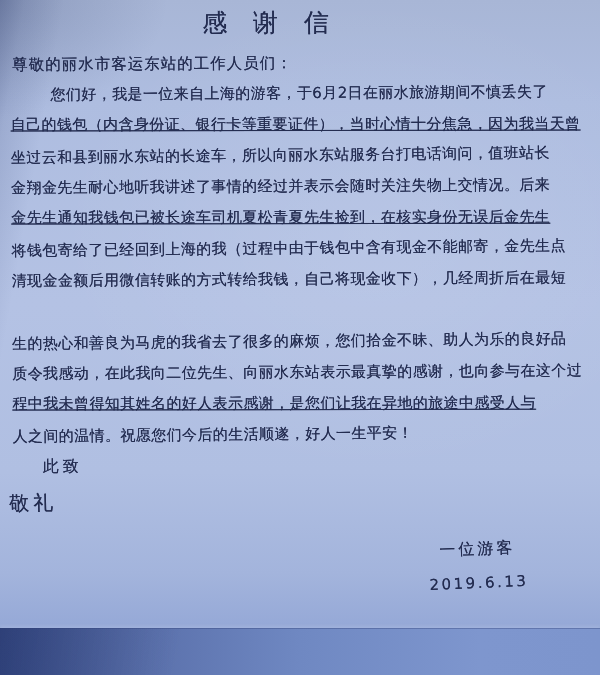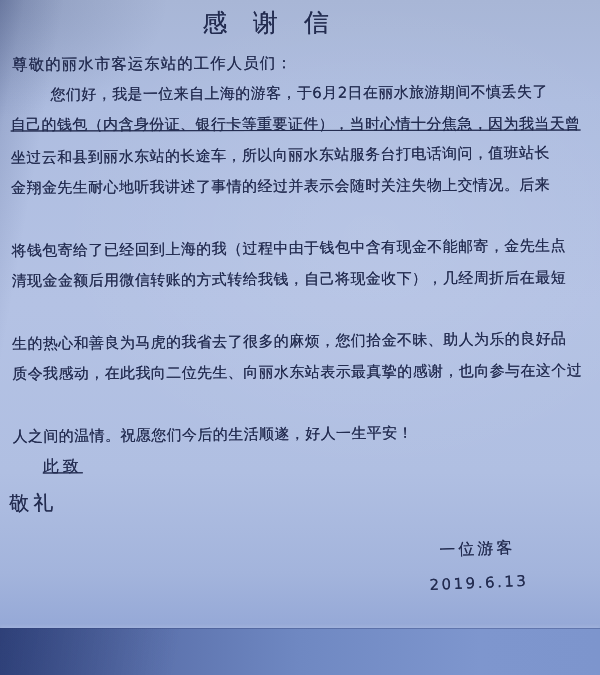--- a/index.html
+++ b/index.html
@@ -35,21 +35,21 @@
   }
   .indent{padding-left:40px;}
   .l0{top:84px}.l1{top:115px}.l2{top:146px}.l3{top:177px}
   .l4{top:208px}.l5{top:239px}.l6{top:270px}.l7{top:301px}
   .l8{top:332px}.l9{top:363px}.l10{top:394px}.l11{top:425px}
   
   .l1,.l4,.l7,.l10{transform:rotate(0.25deg);text-decoration:underline;}
   .l2,.l5,.l8,.l11{transform:rotate(-0.2deg);}
   .cizhi{
     position:absolute;left:42px;top:455px;
-    font-size:16px;letter-spacing:4px;white-space:nowrap;text-decoration:underline;
+    font-size:16px;letter-spacing:4px;white-space:nowrap;
   }
   .jingli{
     position:absolute;left:8px;top:488px;
     font-size:20px;letter-spacing:4px;white-space:nowrap;transform:rotate(-1deg);
   }
   .signature{
     position:absolute;left:438px;top:540px;
     font-size:16px;letter-spacing:3px;white-space:nowrap;transform:rotate(-1.5deg);
   }
   .date{
@@ -70,24 +70,26 @@
 
 <div class="photo">
   <div class="letter">
     <div class="title">感 谢 信</div>
     <div class="salutation">尊敬的丽水市客运东站的工作人员们：</div>
 
     <div class="line l0 indent">您们好，我是一位来自上海的游客，于6月2日在丽水旅游期间不慎丢失了</div>
     <div class="line l1">自己的钱包（内含身份证、银行卡等重要证件），当时心情十分焦急，因为我当天曾</div>
     <div class="line l2">坐过云和县到丽水东站的长途车，所以向丽水东站服务台打电话询问，值班站长</div>
     <div class="line l3">金翔金先生耐心地听我讲述了事情的经过并表示会随时关注失物上交情况。后来</div>
+    <div class="line l4">金先生通知我钱包已被长途车司机夏松青夏先生捡到，在核实身份无误后金先生</div>
     <div class="line l5">将钱包寄给了已经回到上海的我（过程中由于钱包中含有现金不能邮寄，金先生点</div>
     <div class="line l6">清现金金额后用微信转账的方式转给我钱，自己将现金收下），几经周折后在最短</div>
     <div class="line l8">生的热心和善良为马虎的我省去了很多的麻烦，您们拾金不昧、助人为乐的良好品</div>
     <div class="line l9">质令我感动，在此我向二位先生、向丽水东站表示最真挚的感谢，也向参与在这个过</div>
+    <div class="line l10">程中我未曾得知其姓名的好人表示感谢，是您们让我在异地的旅途中感受人与</div>
     <div class="line l11">人之间的温情。祝愿您们今后的生活顺遂，好人一生平安！</div>
 
     <div class="cizhi">此致</div>
     <div class="jingli">敬礼</div>
     <div class="signature">一位游客</div>
     <div class="date">2019.6.13</div>
   </div>
 
   <div class="bottom-edge"></div>
 </div>

